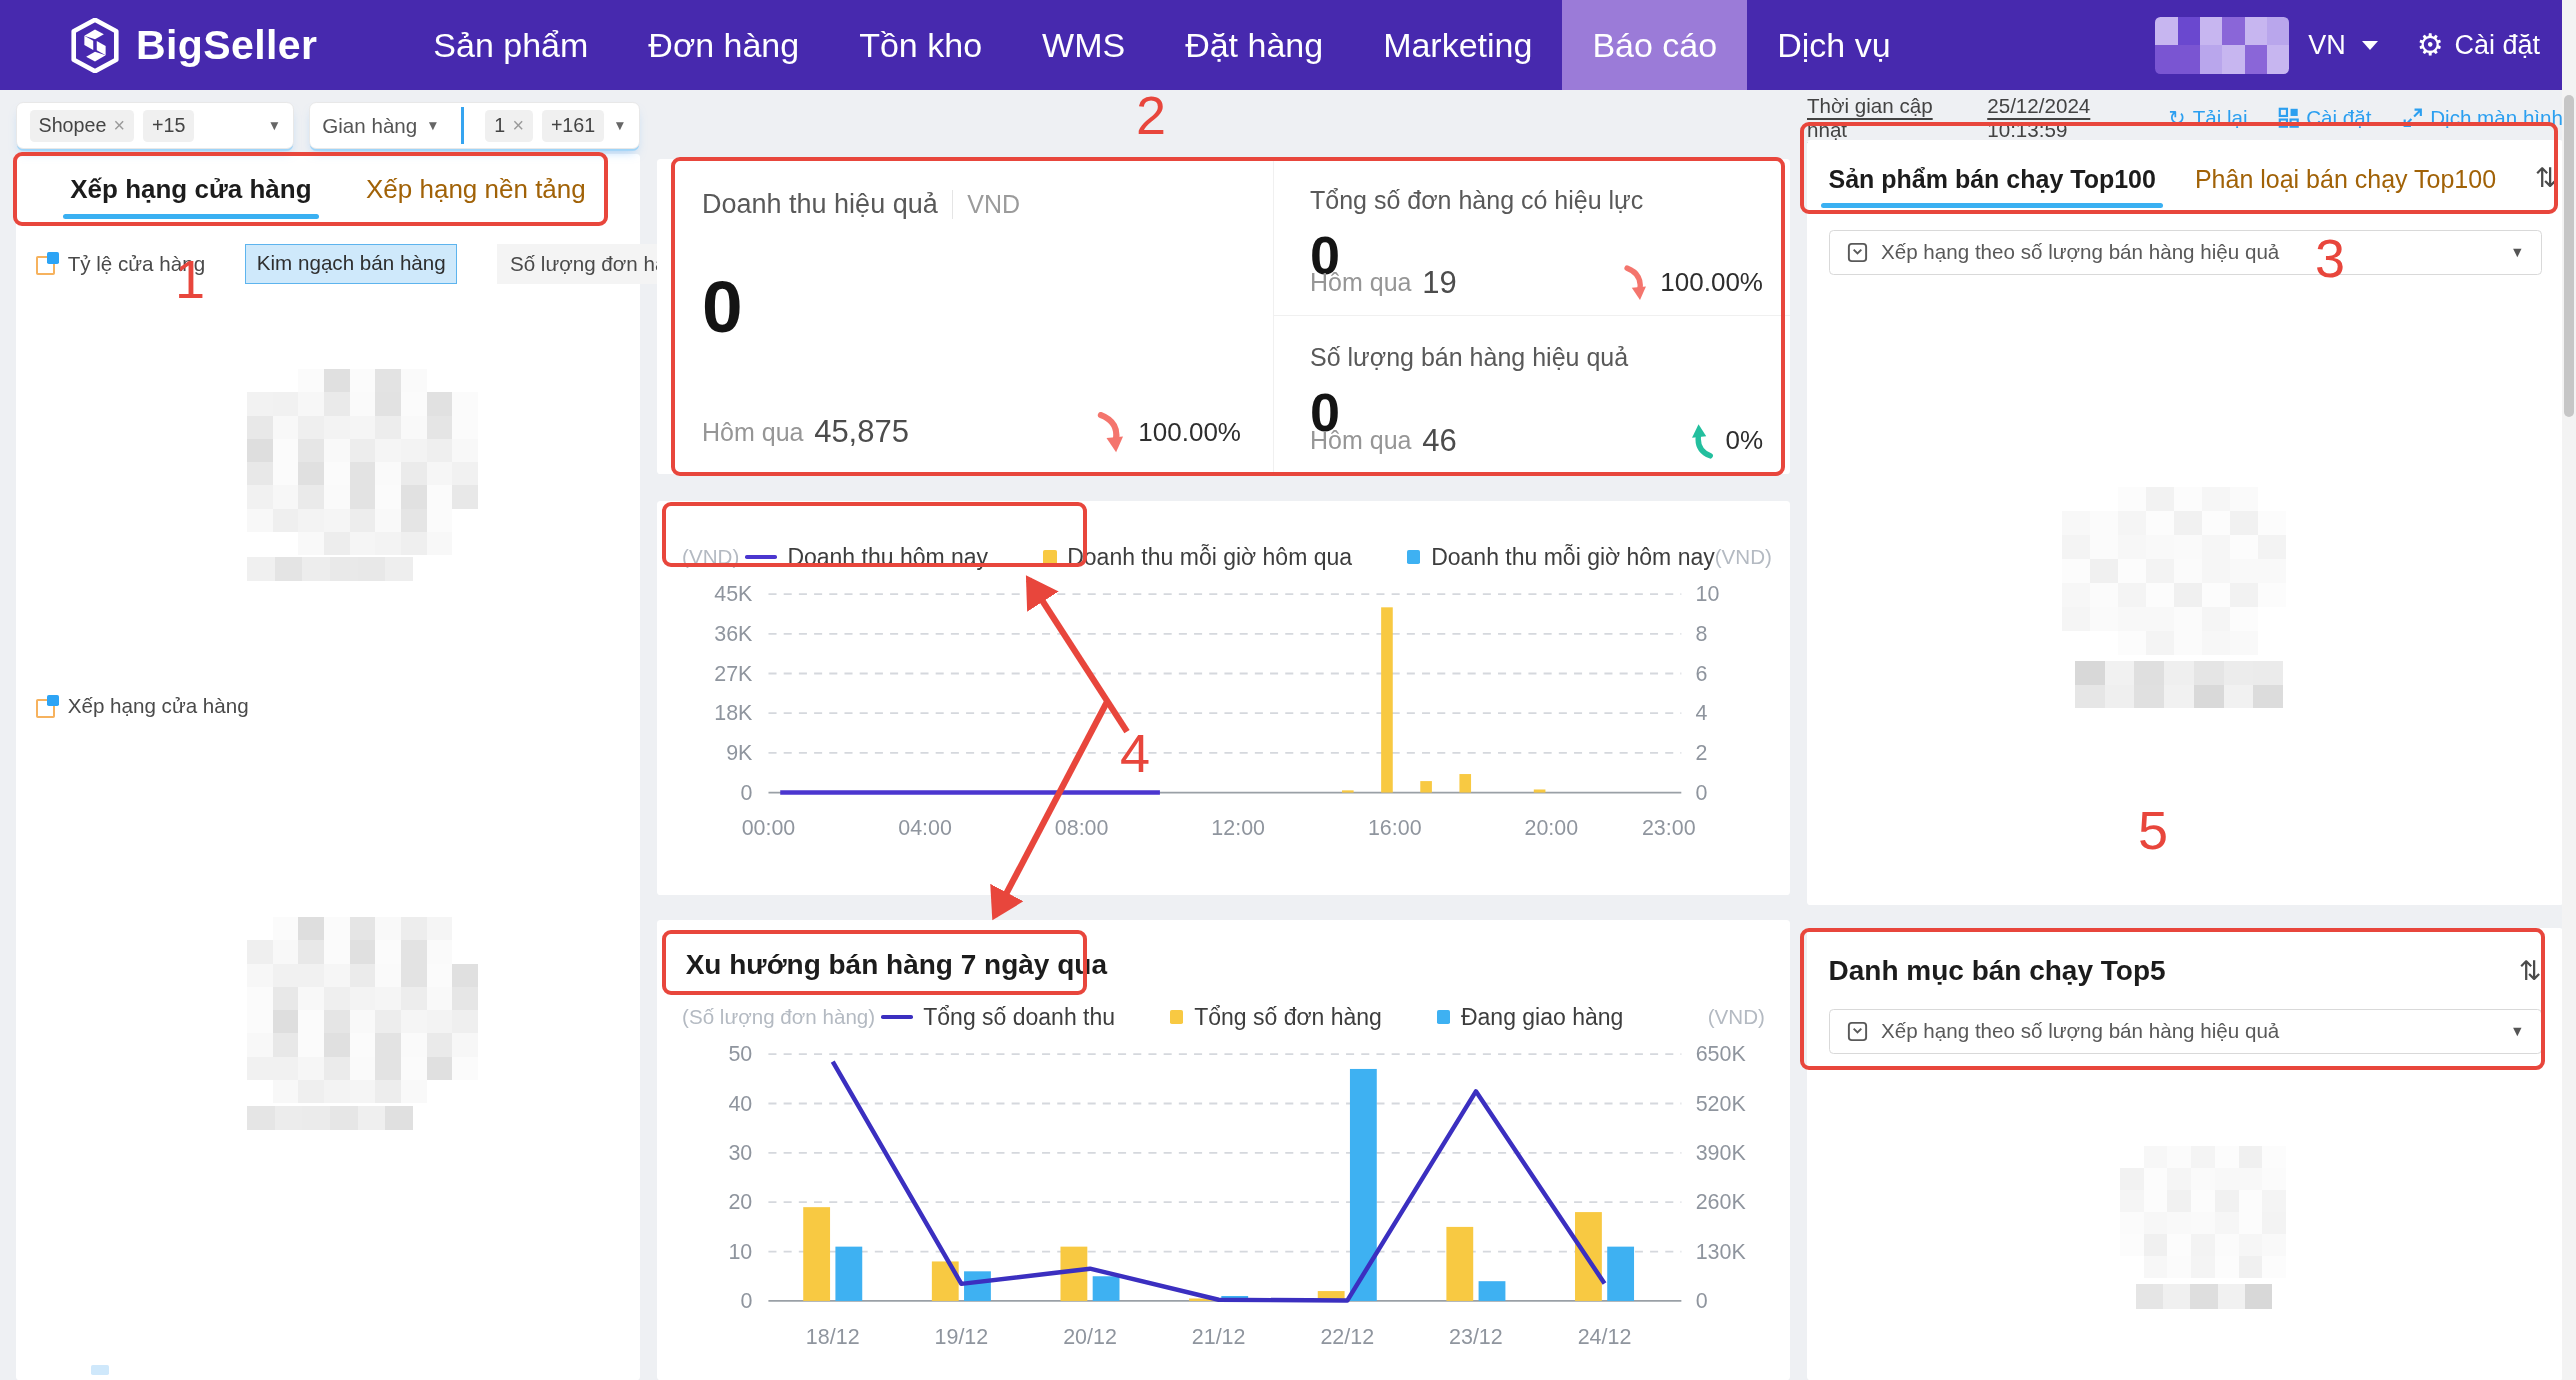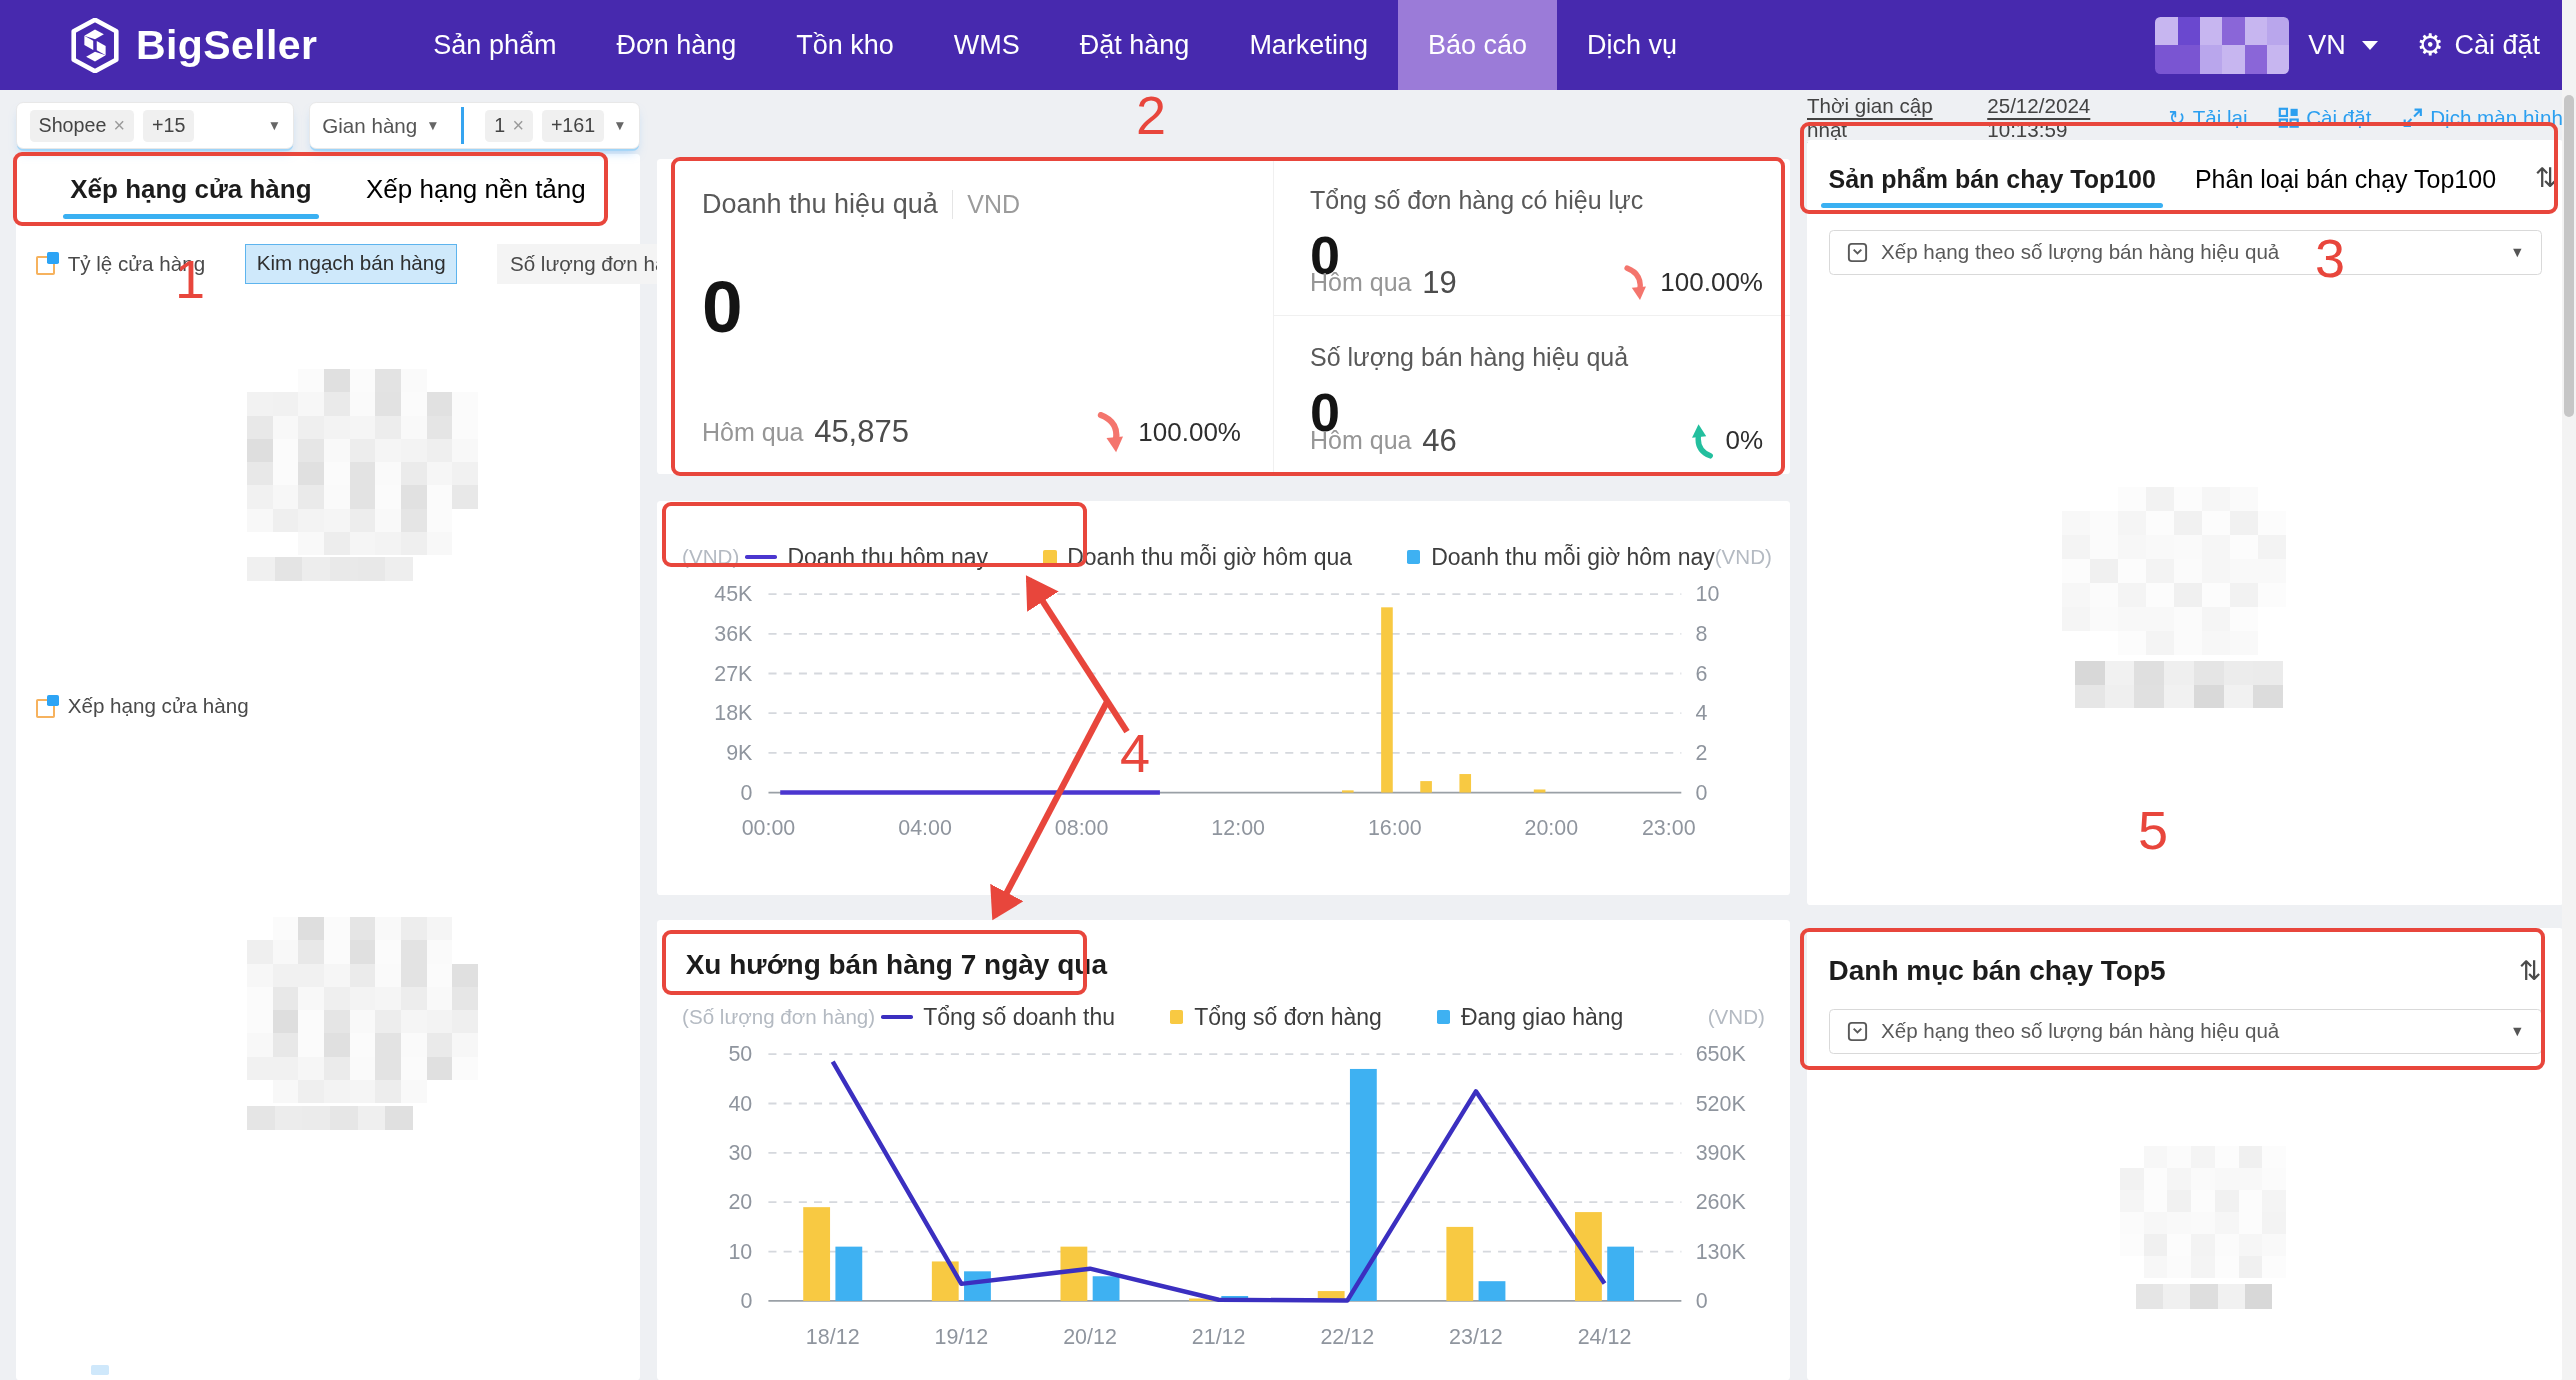--- a/index.html
+++ b/index.html
@@ -7,21 +7,21 @@
     position:relative;width:2576px;height:1380px;overflow:hidden;
     background:#eef0f3;
     font-family:"Liberation Sans","DejaVu Sans",sans-serif;
     color:#333;
   }
   
   #nav{position:absolute;left:0;top:0;width:2576px;height:90px;background:#4729ae;display:flex;align-items:center;z-index:5;}
   .brand{display:flex;align-items:center;gap:16px;margin-left:70px;margin-right:86px;}
   .brand-name{color:#fff;font-size:41px;font-weight:bold;letter-spacing:0.4px;}
   .menu{display:flex;height:90px;align-items:stretch;}
-  .menu-item{display:flex;align-items:center;padding:4px 30px;color:#fff;font-size:27px;cursor:pointer;text-align:center;}
+  .menu-item{display:flex;align-items:center;padding:4px 30px;color:#fff;font-size:34px;cursor:pointer;text-align:center;}
   .menu-item.active{background:#9b7bd8;}
   .nav-right{margin-left:auto;margin-right:36px;display:flex;align-items:center;gap:39px;color:#fff;font-size:27px;}
   .nav-link{display:flex;align-items:center;gap:10.7px;cursor:pointer;}
   .caret-down{width:0;height:0;border-left:8px solid transparent;border-right:8px solid transparent;border-top:9.8px solid #fff;display:inline-block;margin-left:5.4px;}
   .gear{font-size:30px;line-height:1;}
   .avatar{width:134px;height:57px;border-radius:5.4px;overflow:hidden;}
   
   .card{position:absolute;background:#fff;border-radius:3.6px;}
   
   #filters{position:absolute;left:16px;top:102px;width:624px;height:47px;display:flex;gap:14.3px;z-index:2;}
@@ -31,21 +31,21 @@
   .fbox.b2{flex:1;padding:0;}
   .half{display:flex;align-items:center;gap:9px;padding:0 12.5px;flex:1;height:100%;}
   .vdiv{width:2.7px;align-self:stretch;background:#35a4f0;margin:3.6px 0;}
   .tag{background:#f0f0f0;border-radius:4.5px;padding:4.5px 9px;font-size:19.7px;color:#444;display:flex;align-items:center;gap:7.2px;white-space:nowrap;}
   .tag .x{color:#9a9a9a;font-size:19.7px;cursor:pointer;}
   .fcaret{margin-left:auto;font-size:13.4px;color:#666;}
   .flabel{font-size:20.6px;color:#555;white-space:nowrap;}
   
   #left-card{left:16px;top:154px;width:624px;height:1226px;}
   .ltabs{display:flex;justify-content:space-around;align-items:flex-end;padding:19.7px 27px 0 27px;}
-  .tab{font-size:26px;color:#000000;padding-bottom:14.3px;position:relative;cursor:pointer;white-space:nowrap;}
+  .tab{font-size:26px;color:#a16207;padding-bottom:14.3px;position:relative;cursor:pointer;white-space:nowrap;}
   .tab.active{color:#1c1c1c;font-weight:bold;}
   .tab.active::after{content:"";position:absolute;left:-7.2px;right:-7.2px;bottom:0;height:5.4px;background:#3ab0f2;border-radius:2.7px;}
   .section-row{display:flex;align-items:center;margin-top:25px;padding:0 19.7px;}
   .sq-icon{position:relative;width:23px;height:23px;margin-right:9px;flex:0 0 auto;}
   .sq-icon .o{position:absolute;left:0;bottom:0;width:15px;height:15px;border:2.7px solid #f6b25e;border-radius:1.8px;background:#fff;}
   .sq-icon .b{position:absolute;right:0;top:0;width:11.6px;height:11.6px;background:#2da4f5;border-radius:1.8px;}
   .sec-label{font-size:20.6px;color:#4a4a4a;white-space:nowrap;}
   .tg{display:flex;margin-left:auto;}
   .tg .opt{font-size:20.6px;padding:8px 12.5px;background:#f4f4f4;color:#4a4a4a;cursor:pointer;white-space:nowrap;margin-left:40px;}
   .tg .opt.active{background:#cfe9fb;border:1.8px solid #5db4ee;padding:6.3px 10.7px;color:#2f2f2f;}

